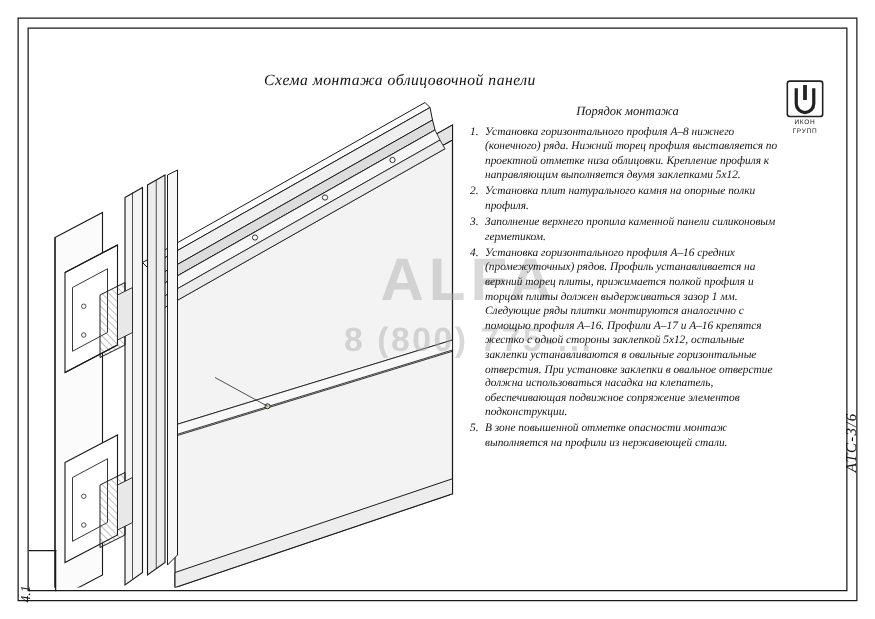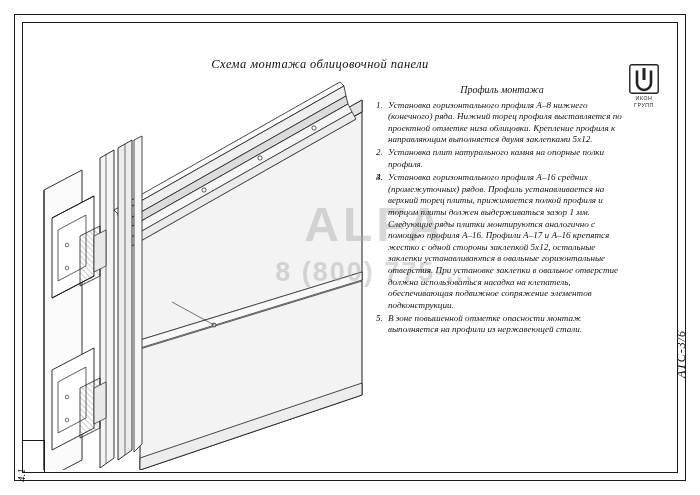--- a/index.html
+++ b/index.html
@@ -271,32 +271,33 @@
       </g>
     </svg>
   </div>
 
   <div class="watermark">
     <div class="wm-main">ALFA</div>
     <div class="wm-sub">8 (800) 775-...</div>
   </div>
 
   <div class="instructions">
-    <div class="instr-title">Профиль монтажа</div>
+    <div class="instr-title">Порядок монтажа</div>
     <ul class="instr-list">
       <li>
         <span class="instr-num">1.</span>
         <span>Установка горизонтального профиля А–8 нижнего (конечного) ряда. Нижний торец профиля выставляется по проектной отметке низа облицовки. Крепление профиля к направляющим выполняется двумя заклепками 5х12.</span>
       </li>
       <li>
         <span class="instr-num">2.</span>
         <span>Установка плит натурального камня на опорные полки профиля.</span>
       </li>
       <li>
         <span class="instr-num">3.</span>
+        <span>Заполнение верхнего пропила каменной панели силиконовым герметиком.</span>
       </li>
       <li>
         <span class="instr-num">4.</span>
         <span>Установка горизонтального профиля А–16 средних (промежуточных) рядов. Профиль устанавливается на верхний торец плиты, прижимается полкой профиля и торцом плиты должен выдерживаться зазор 1 мм. Следующие ряды плитки монтируются аналогично с помощью профиля А–16. Профили А–17 и А–16 крепятся жестко с одной стороны заклепкой 5х12, остальные заклепки устанавливаются в овальные горизонтальные отверстия. При установке заклепки в овальное отверстие должна использоваться насадка на клепатель, обеспечивающая подвижное сопряжение элементов подконструкции.</span>
       </li>
       <li>
         <span class="instr-num">5.</span>
         <span>В зоне повышенной отметке опасности монтаж выполняется на профили из нержавеющей стали.</span>
       </li>
     </ul>

